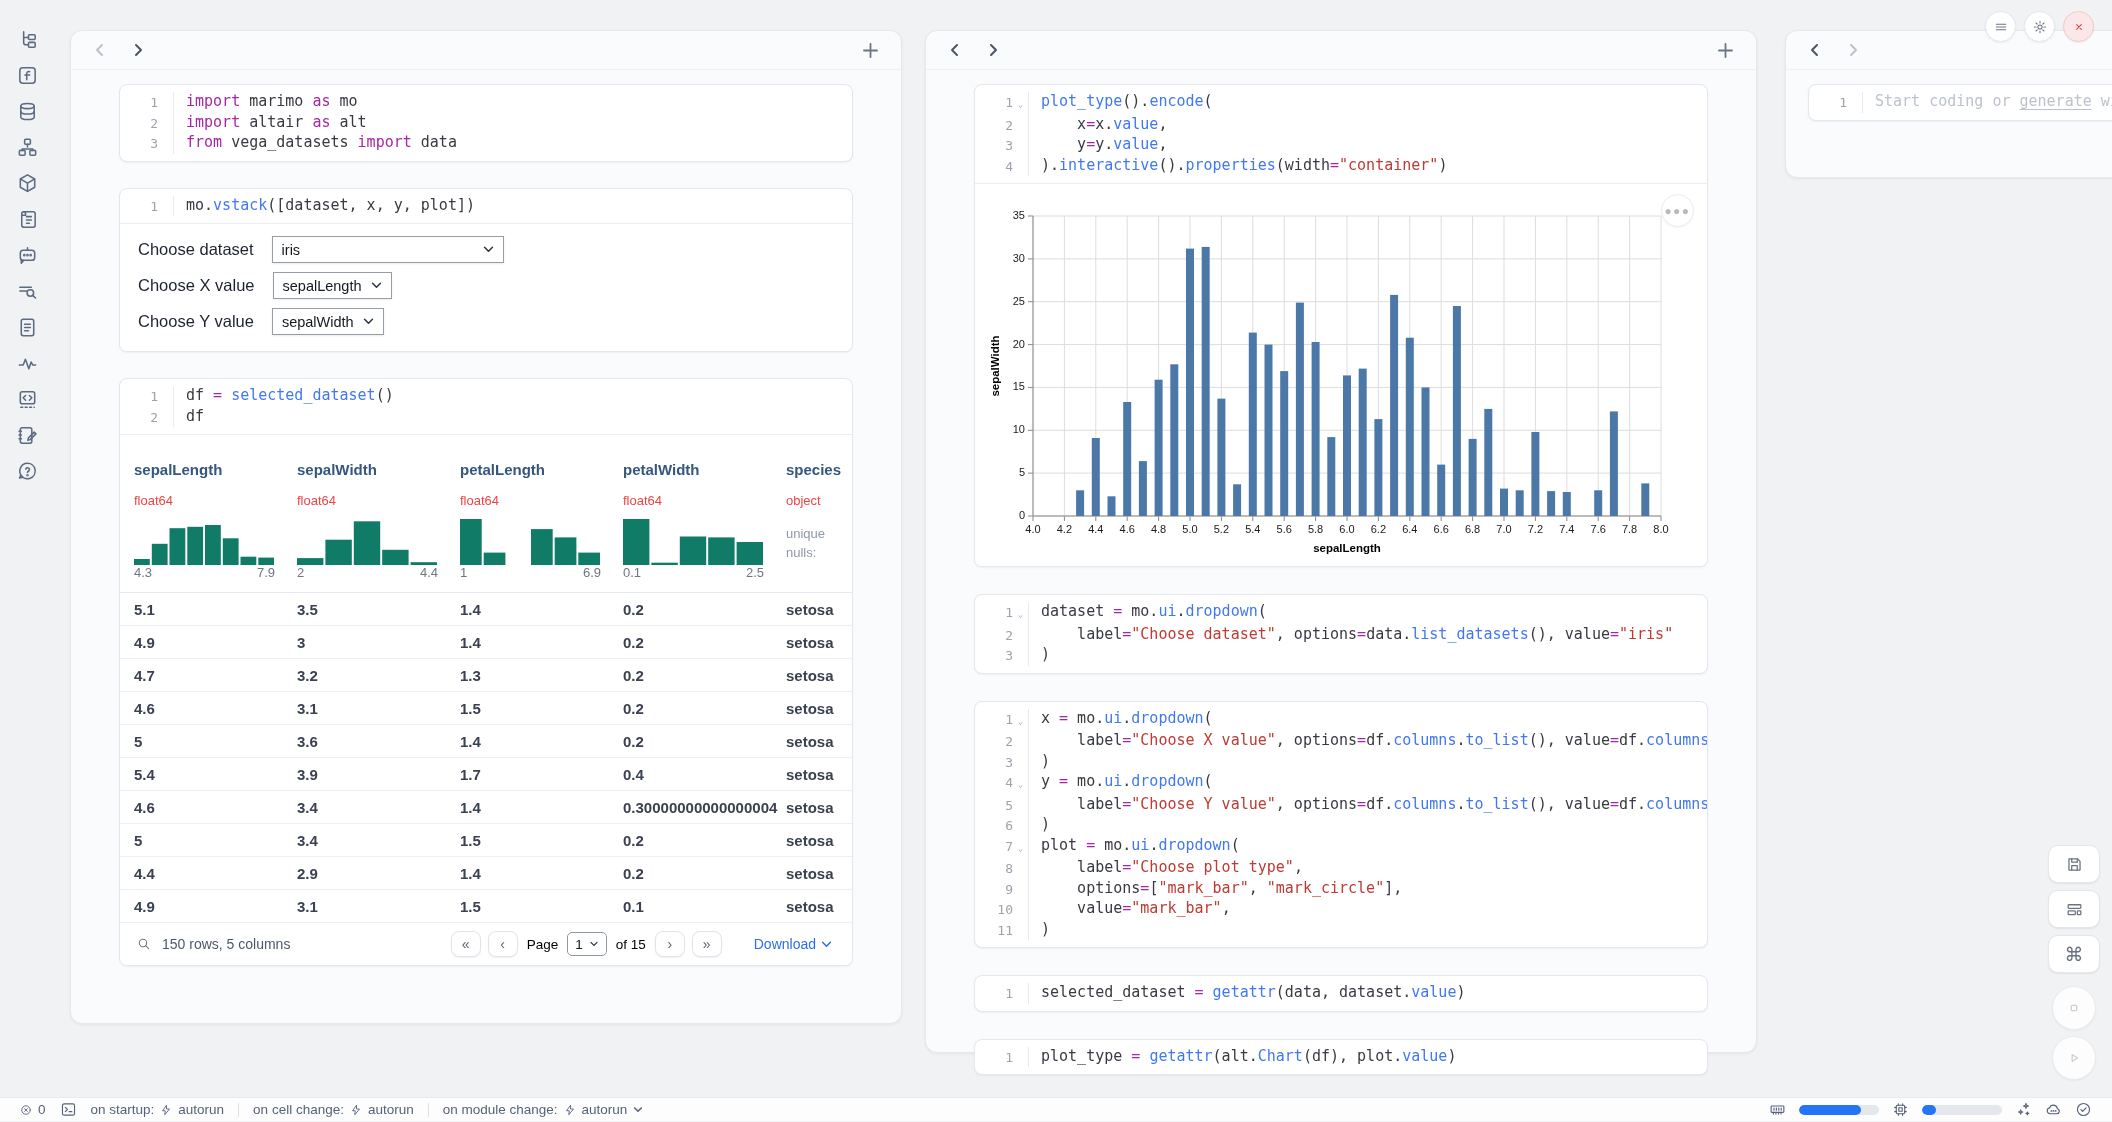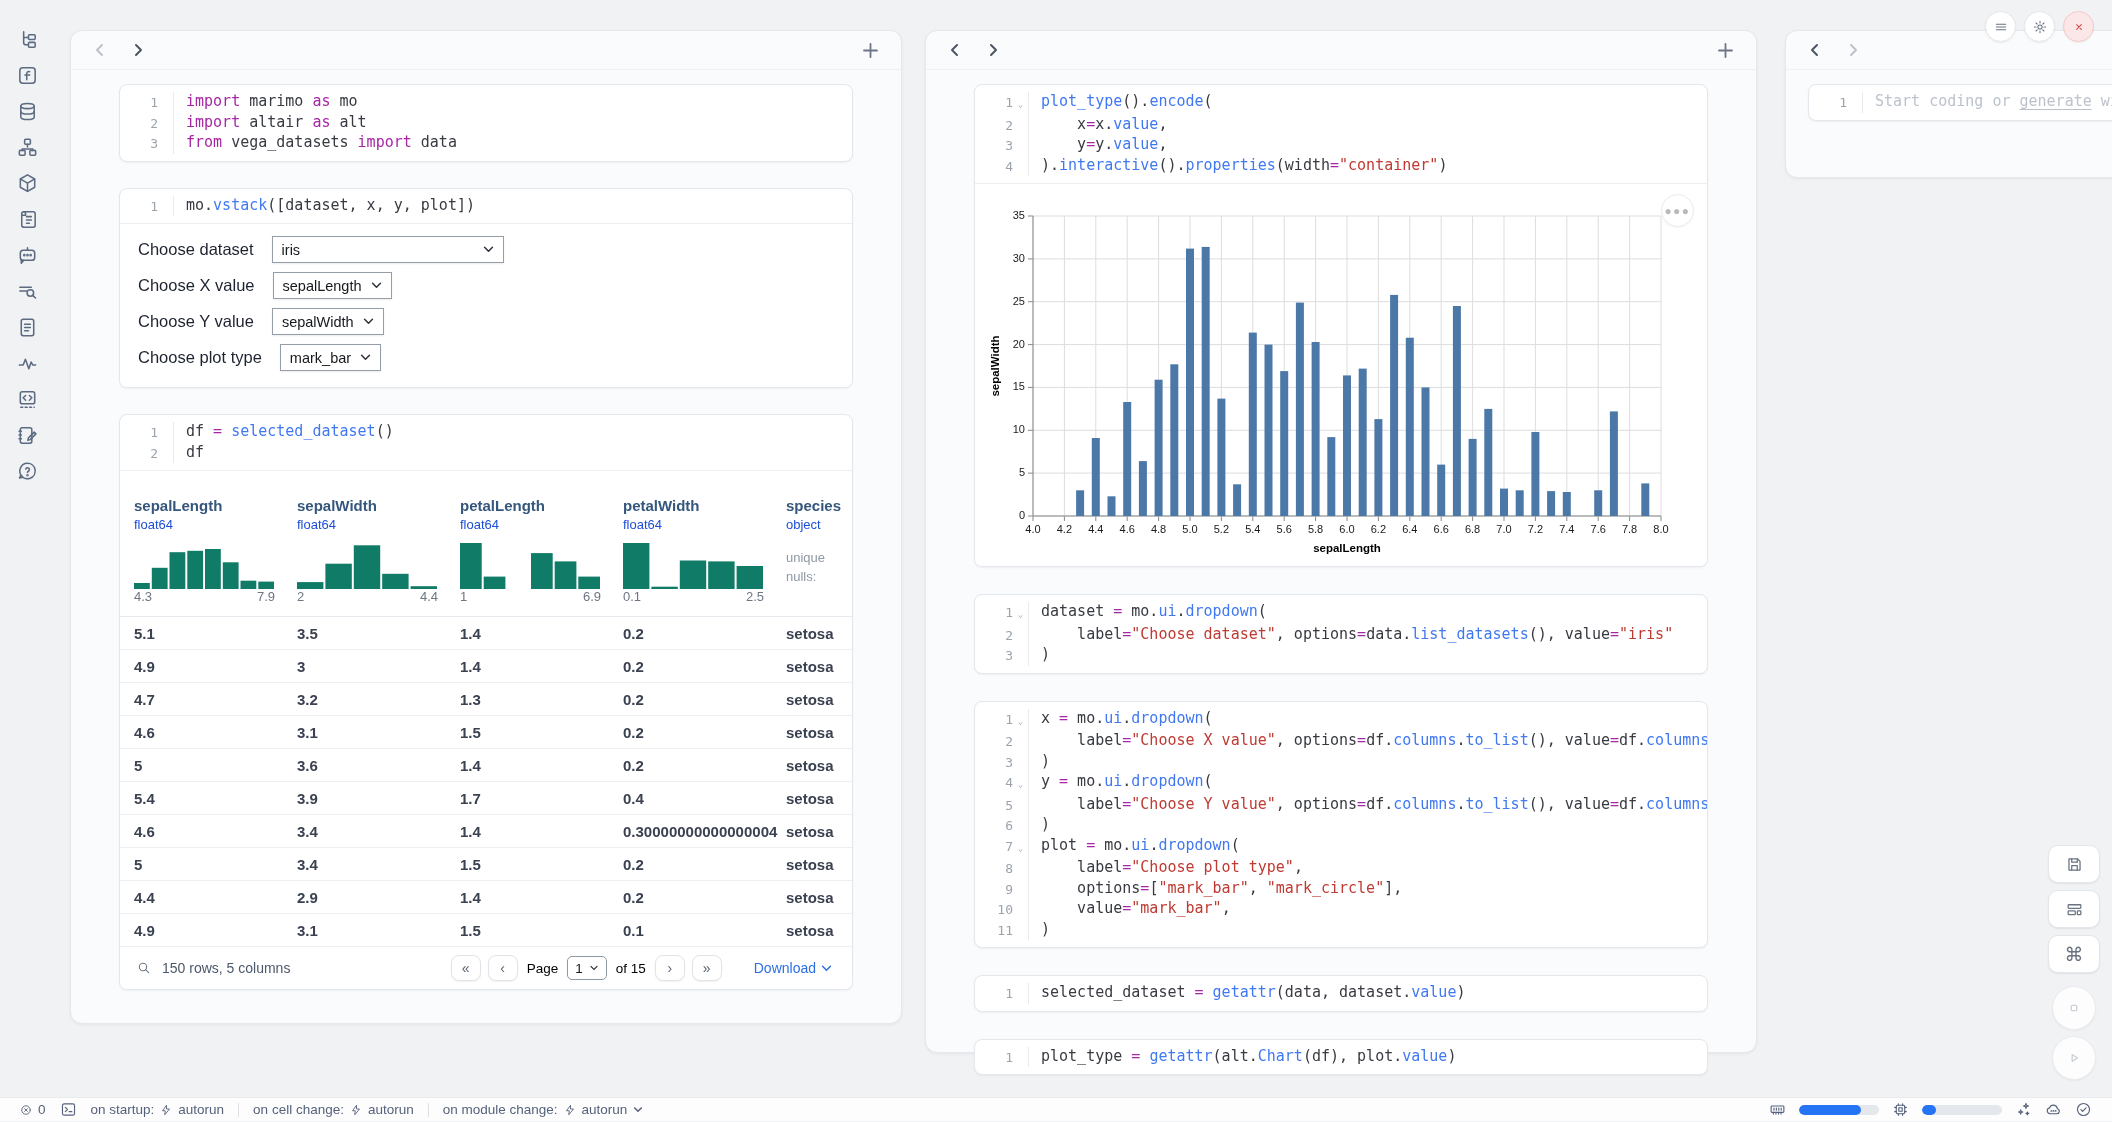--- a/index.html
+++ b/index.html
@@ -37,21 +37,21 @@
   .ctl-row{display:flex;align-items:center;gap:18px;height:27px;}
   .ctl-label{font-size:16.5px;color:#1d2330;}
   .dropdown{height:27px;box-sizing:border-box;border:1px solid #959da8;border-radius:0;background:#fff;display:inline-flex;align-items:center;justify-content:space-between;gap:9px;padding:0 9px;font-size:14.5px;color:#15181d;cursor:pointer;box-shadow:0 1px 1.5px rgba(0,0,0,.08);min-width:96px;}
   .dropdown.wide{width:232px;}
   .dropdown svg{width:11px;height:7px;stroke:#2c323b;fill:none;stroke-width:1.7;stroke-linecap:round;stroke-linejoin:round;flex:none;}
   
   .mtable{font-size:15px;}
   .thead{display:flex;padding:26px 0 12px 0;border-bottom:1px solid #e6e9ed;}
   .thcol{width:163px;flex:none;padding-left:14px;box-sizing:border-box;cursor:pointer;}
   .thname{color:#35577d;font-weight:bold;font-size:15px;white-space:nowrap;}
-  .thdtype{color:#1d4ed8;font-size:13px;margin-top:3px;}
+  .thdtype{color:#ef4444;font-size:13px;margin-top:15px;}
   .hist{margin-top:11px;}
   .range{display:flex;justify-content:space-between;width:141px;color:#6e7683;font-size:13px;}
   .stats{margin-top:16px;color:#8f98a6;font-size:13px;line-height:19px;white-space:nowrap;}
   .trow{display:flex;height:32px;align-items:center;border-bottom:1px solid #edeff2;color:#3a4150;cursor:pointer;}
   .tcell{width:163px;flex:none;padding-left:14px;box-sizing:border-box;white-space:nowrap;font-weight:bold;}
   .tfoot{display:flex;align-items:center;height:42px;padding:0 14px 0 16px;color:#4c586b;font-size:14px;gap:10px;}
   .tfoot .sicon svg{width:16px;height:16px;stroke:#6b7686;fill:none;stroke-width:1.6;stroke-linecap:round;}
   .pager{margin-left:auto;display:flex;align-items:center;gap:7px;}
   .pbtn{width:30px;height:26px;border:1px solid #e0e4e9;border-radius:8px;background:#fff;box-shadow:0 1px 2px rgba(0,0,0,.06);color:#5a6472;font-size:14px;display:flex;align-items:center;justify-content:center;cursor:pointer;}
   .pagetxt{font-size:13.5px;color:#000000;margin:6px 2px;}
@@ -233,29 +233,20 @@
                 <span>sepalLength</span>
                 <svg viewBox="0 0 12 8">
                   <path d="M1.5 1.5L6 6l4.5-4.5"></path>
                 </svg>
               </button>
             </div>
             <div class="ctl-row">
               <span class="ctl-label">Choose Y value</span>
               <button class="dropdown">
                 <span>sepalWidth</span>
-                <svg viewBox="0 0 12 8">
-                  <path d="M1.5 1.5L6 6l4.5-4.5"></path>
-                </svg>
-              </button>
-            </div>
-            <div class="ctl-row">
-              <span class="ctl-label">Choose plot type</span>
-              <button class="dropdown">
-                <span>mark_bar</span>
                 <svg viewBox="0 0 12 8">
                   <path d="M1.5 1.5L6 6l4.5-4.5"></path>
                 </svg>
               </button>
             </div>
           </div>
       </div>
     </article>
     <article class="cell">
       <div class="codewrap">

